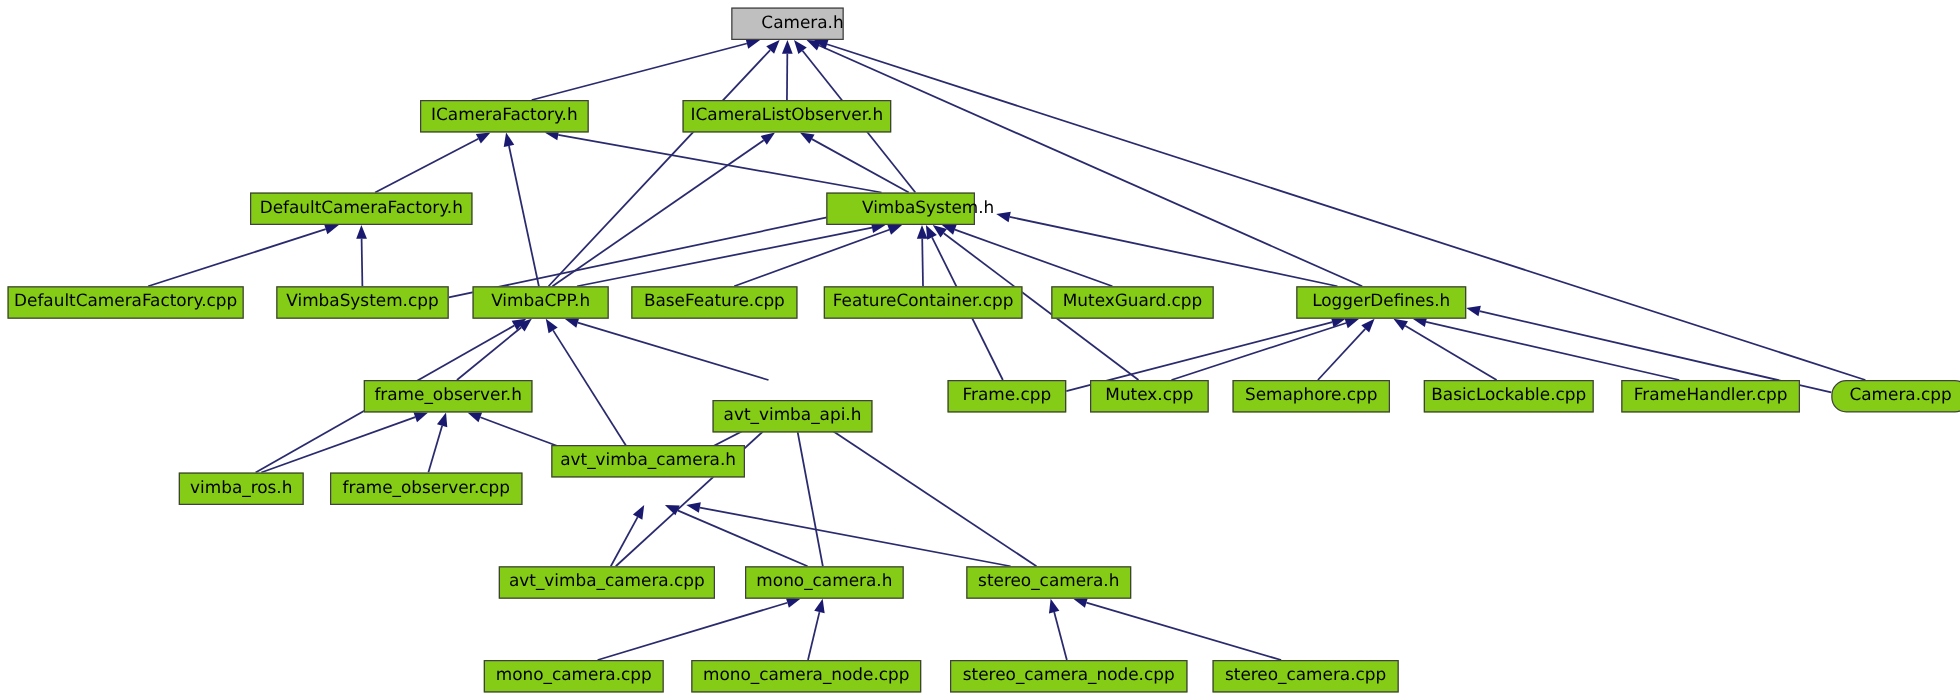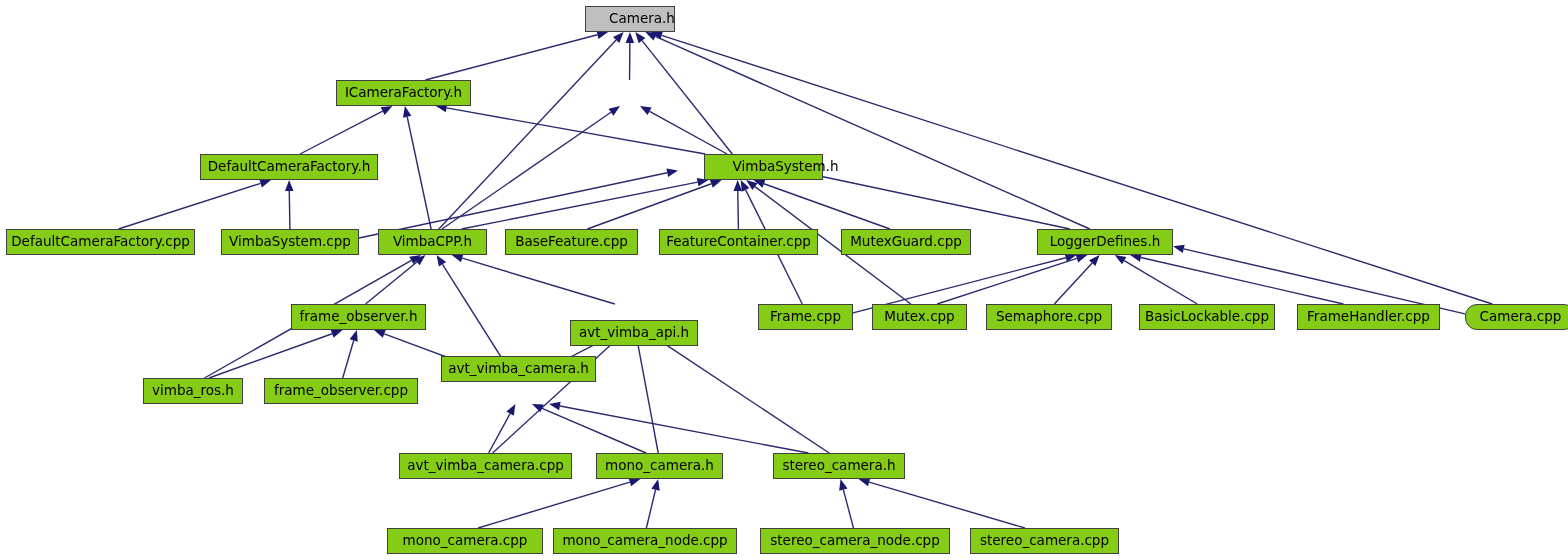--- a/index.html
+++ b/index.html
@@ -233,22 +233,23 @@
         <path d="M853.4746666666666,528 L843.3358402013828,489.63489779662444" class="edge-line"></path>
         <polygon points="840.5253333333334,479 847.4931184309723,488.5362451118415 839.1785619717932,490.7335504814074" class="edge-head"></polygon>
       </g>
       <g>
         <path d="M1024.909,528 L869.1425949851242,482.1086722680112" class="edge-line"></path>
         <polygon points="858.591,479 870.3578032353468,477.9839578647354 867.9273867349017,486.23338667128706" class="edge-head"></polygon>
       </g>
     </svg>
 <div class="node root" style="left: 585px; top: 6px; width: 90px; padding-left: 24px;">Camera.h</div>
     <div class="node" style="left: 336px; top: 80px; width: 135px;">ICameraFactory.h</div>
+    <div class="node" style="left: 546px; top: 80px; width: 167px;">ICameraListObserver.h</div>
     <div class="node" style="left: 200px; top: 154px; width: 178px;">DefaultCameraFactory.h</div>
-    <div class="node" style="left: 704px; top: 154px; width: 119px; padding-left: 44px;">VimbaSystem.h</div>
+    <div class="node" style="left: 661px; top: 154px; width: 119px; padding-left: 44px;">VimbaSystem.h</div>
     <div class="node" style="left: 6px; top: 229px; width: 189px;">DefaultCameraFactory.cpp</div>
     <div class="node" style="left: 221px; top: 229px; width: 138px;">VimbaSystem.cpp</div>
     <div class="node" style="left: 378px; top: 229px; width: 109px;">VimbaCPP.h</div>
     <div class="node" style="left: 505px; top: 229px; width: 133px;">BaseFeature.cpp</div>
     <div class="node" style="left: 659px; top: 229px; width: 159px;">FeatureContainer.cpp</div>
     <div class="node" style="left: 841px; top: 229px; width: 130px;">MutexGuard.cpp</div>
     <div class="node" style="left: 1037px; top: 229px; width: 136px;">LoggerDefines.h</div>
     <div class="node" style="left: 291px; top: 304px; width: 135px;">frame_observer.h</div>
     <div class="node" style="left: 570px; top: 320px; width: 128px;">avt_vimba_api.h</div>
     <div class="node" style="left: 758px; top: 304px; width: 95px;">Frame.cpp</div>
@@ -256,17 +257,17 @@
     <div class="node" style="left: 986px; top: 304px; width: 126px;">Semaphore.cpp</div>
     <div class="node" style="left: 1139px; top: 304px; width: 136px;">BasicLockable.cpp</div>
     <div class="node" style="left: 1297px; top: 304px; width: 143px;">FrameHandler.cpp</div>
     <div class="node" style="left: 1465px; top: 304px; width: 111px; border-radius: 12px;">Camera.cpp</div>
     <div class="node" style="left: 143px; top: 378px; width: 100px;">vimba_ros.h</div>
     <div class="node" style="left: 264px; top: 378px; width: 154px;">frame_observer.cpp</div>
     <div class="node" style="left: 441px; top: 356px; width: 155px;">avt_vimba_camera.h</div>
     <div class="node" style="left: 399px; top: 453px; width: 173px;">avt_vimba_camera.cpp</div>
     <div class="node" style="left: 596px; top: 453px; width: 127px;">mono_camera.h</div>
     <div class="node" style="left: 773px; top: 453px; width: 132px;">stereo_camera.h</div>
-    <div class="node" style="left: 387px; top: 528px; width: 156px;">mono_camera.cpp</div>
+    <div class="node" style="left: 387px; top: 528px; width: 144px;">mono_camera.cpp</div>
     <div class="node" style="left: 553px; top: 528px; width: 184px;">mono_camera_node.cpp</div>
     <div class="node" style="left: 760px; top: 528px; width: 190px;">stereo_camera_node.cpp</div>
     <div class="node" style="left: 970px; top: 528px; width: 149px;">stereo_camera.cpp</div>
   </div>
 
 </body></html>

